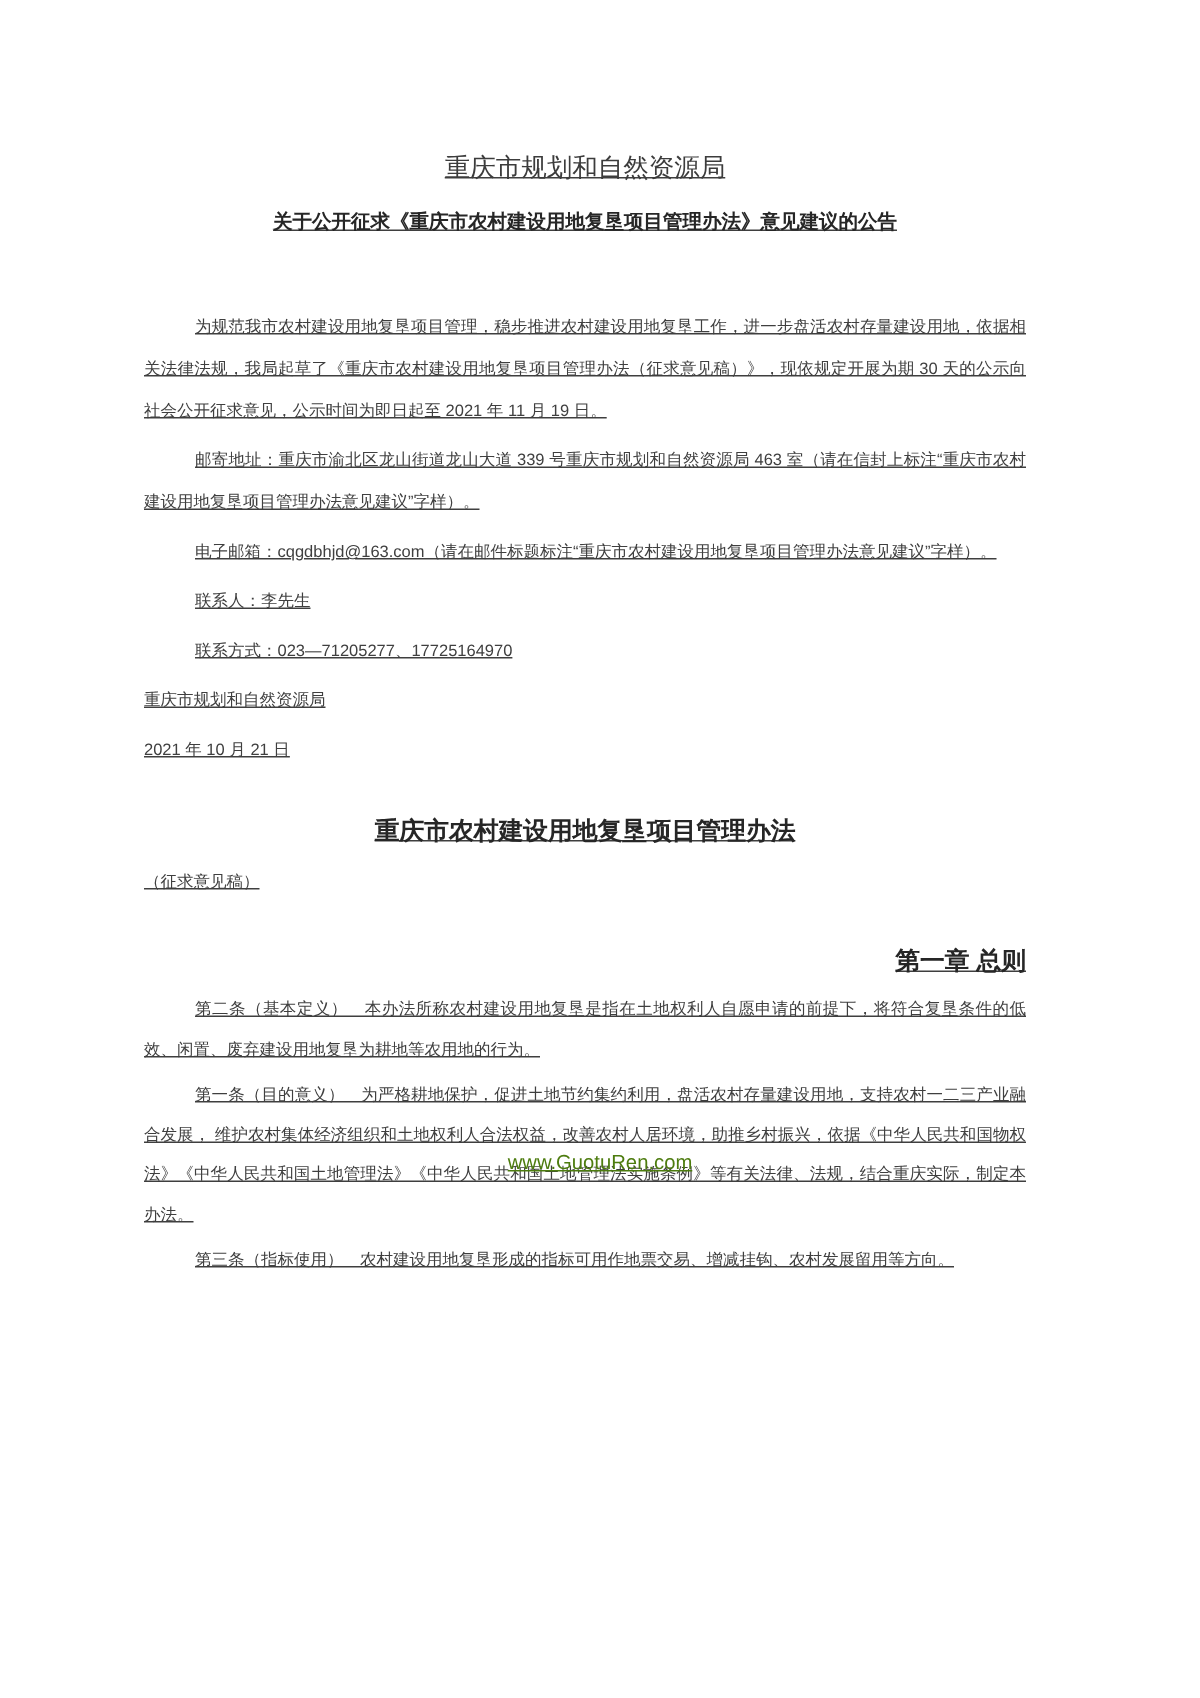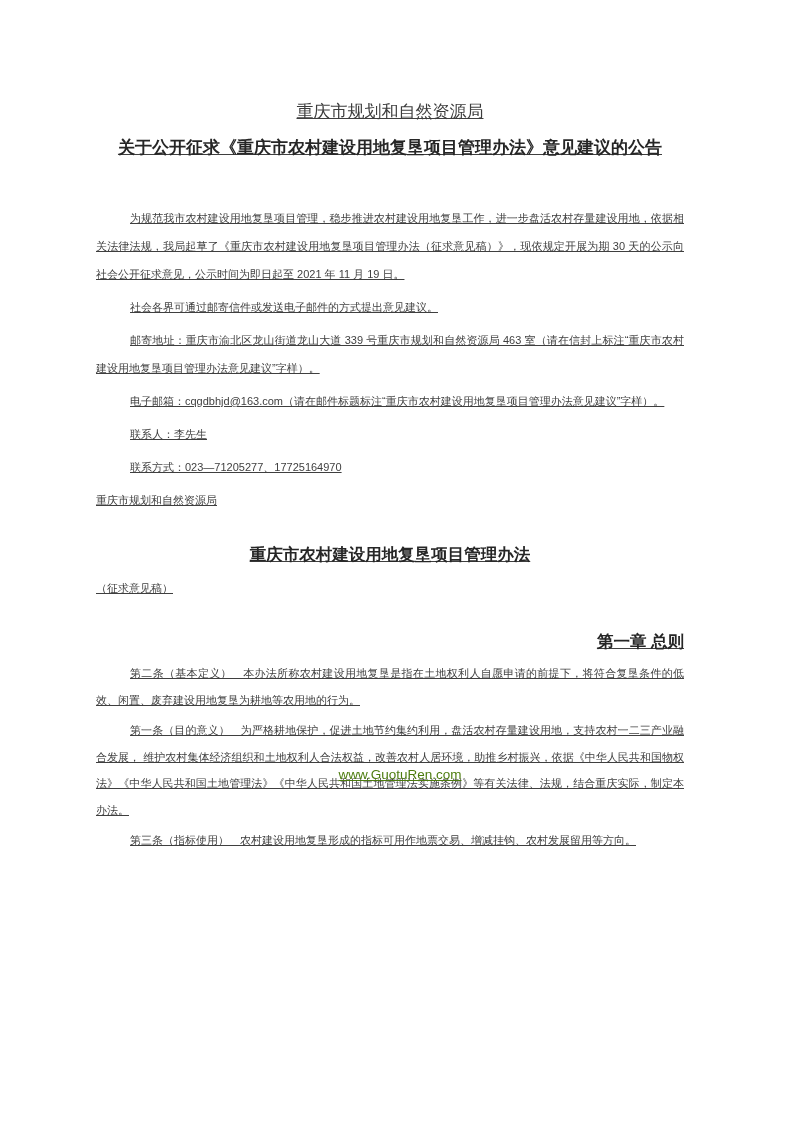--- a/index.html
+++ b/index.html
@@ -25,21 +25,21 @@
     font-weight: 400;
     font-size: 17px;
     line-height: 28px;
     text-align: center;
     margin: 2px 0 0 0;
     color: #3c3c3c;
   }
   .notice-title {
     font-family: "Liberation Sans", sans-serif;
     font-weight: 700;
-    font-size: 17px;
+    font-size: 13px;
     line-height: 28px;
     text-align: center;
     margin: 8px 0 42px 0;
     color: #262626;
   }
   p.body {
     font-family: "Liberation Sans", serif;
     font-size: 11px;
     line-height: 28px;
     margin: 0 0 5px 0;
@@ -100,32 +100,32 @@
 <body>
 
 <div class="page">
 
   <div class="org-title">重庆市规划和自然资源局</div>
 
   <div class="notice-title">关于公开征求《重庆市农村建设用地复垦项目管理办法》意见建议的公告</div>
 
   <p class="body indent">为规范我市农村建设用地复垦项目管理，稳步推进农村建设用地复垦工作，进一步盘活农村存量建设用地，依据相关法律法规，我局起草了《重庆市农村建设用地复垦项目管理办法（征求意见稿）》，现依规定开展为期 30 天的公示向社会公开征求意见，公示时间为即日起至 2021 年 11 月 19 日。</p>
 
-  <p class="body indent">社会各界可通过邮寄信件或发送电子邮件的方式提出意见建议。</p>
 
   <p class="body indent">邮寄地址：重庆市渝北区龙山街道龙山大道 339 号重庆市规划和自然资源局 463 室（请在信封上标注“重庆市农村建设用地复垦项目管理办法意见建议”字样）。</p>
 
   <p class="body indent">电子邮箱：cqgdbhjd@163.com（请在邮件标题标注“重庆市农村建设用地复垦项目管理办法意见建议”字样）。</p>
 
   <p class="body indent">联系人：李先生</p>
 
   <p class="body indent">联系方式：023—71205277、17725164970</p>
 
   <p class="body right sig-org">重庆市规划和自然资源局</p>
 
+  <p class="body right">2021 年 10 月 21 日</p>
 
   <div class="measures-title">重庆市农村建设用地复垦项目管理办法</div>
 
   <p class="body center">（征求意见稿）</p>
 
   <div class="chapter-heading">第一章 总则</div>
 
   <p class="body indent article">第二条（基本定义）　本办法所称农村建设用地复垦是指在土地权利人自愿申请的前提下，将符合复垦条件的低效、闲置、废弃建设用地复垦为耕地等农用地的行为。</p>
 
   <p class="body indent article">第一条（目的意义）　为严格耕地保护，促进土地节约集约利用，盘活农村存量建设用地，支持农村一二三产业融合发展， 维护农村集体经济组织和土地权利人合法权益，改善农村人居环境，助推乡村振兴，依据《中华人民共和国物权法》《中华人民共和国土地管理法》《中华人民共和国土地管理法实施条例》等有关法律、法规，结合重庆实际，制定本办法。</p>

